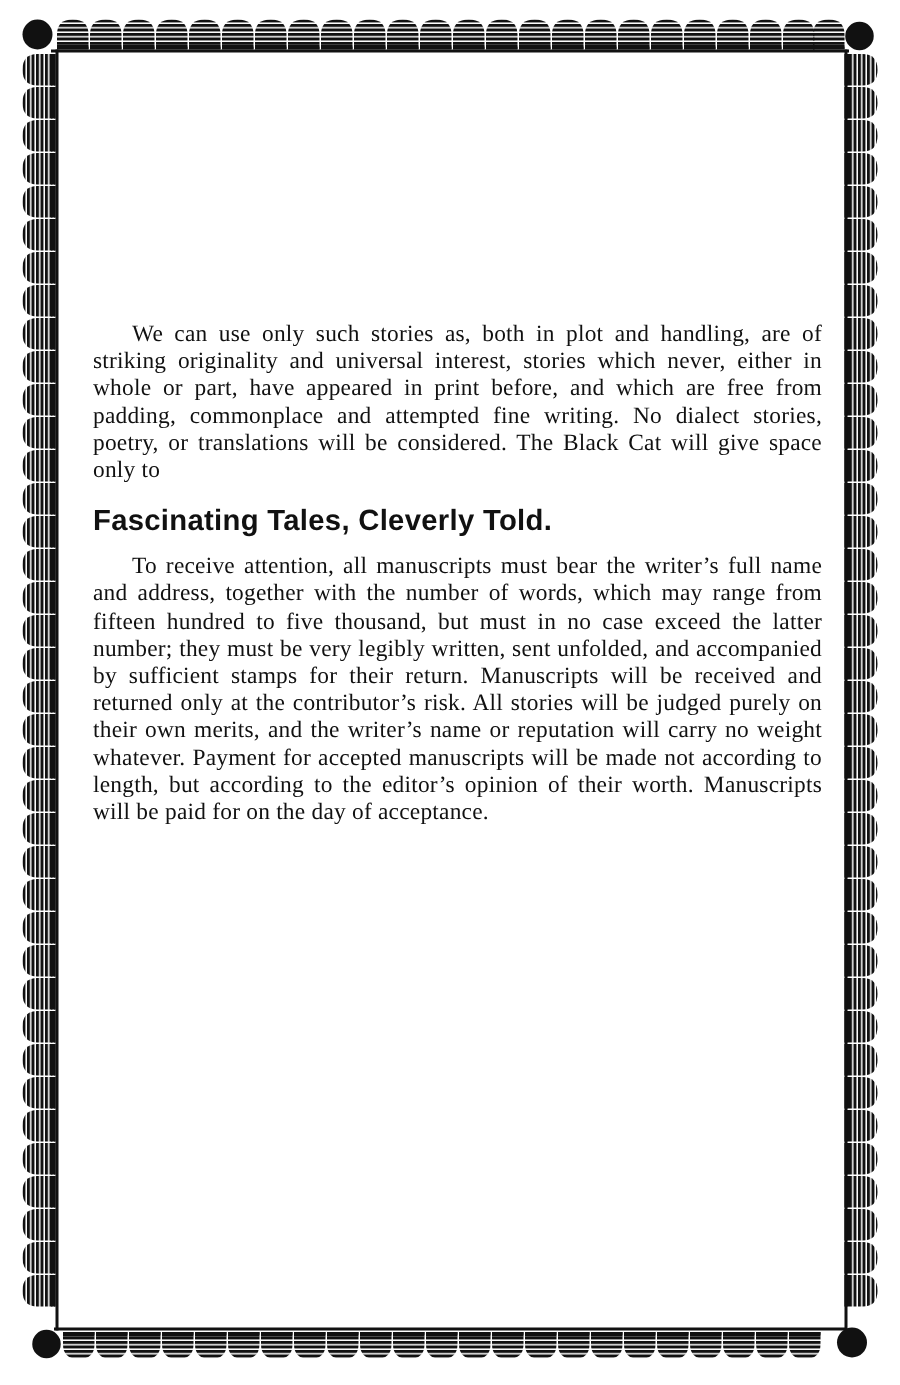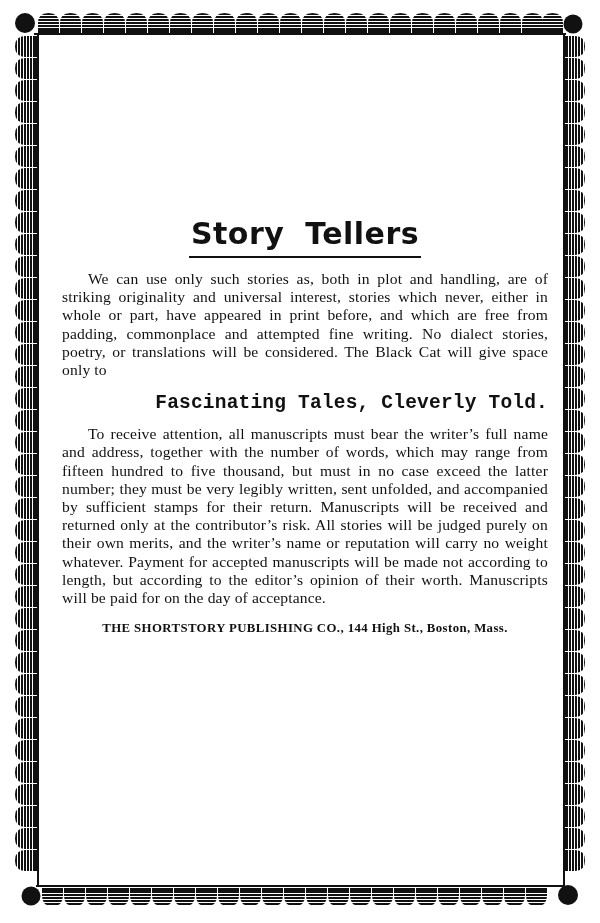--- a/index.html
+++ b/index.html
@@ -47,22 +47,22 @@
       margin: 0;
       font-family: "Liberation Serif", "DejaVu Serif", serif;
       font-size: 15.6px;
       line-height: 18.2px;
       text-align: justify;
       text-align-last: left;
       letter-spacing: 0.15px;
     }
     p.indent { text-indent: 26px; }
     .subhead {
-      text-align: right;
-      font-family: Liberation Mono, monospace;
+      text-align: left;
+      font-family: Liberation Sans, sans-serif;
       font-weight: bold;
       font-size: 19.5px;
       letter-spacing: 0.2px;
       margin: 12px 0 10px 0;
       line-height: 24px;
     }
     .footer {
       text-align: center;
       font-family: "Liberation Serif", "DejaVu Serif", serif;
       font-weight: bold;
@@ -246,25 +246,21 @@
   </g>
   <rect x="563" y="33" width="2" height="854" fill="#111"></rect>
 
   <circle cx="25" cy="23" r="10" fill="#111"></circle>
   <circle cx="573" cy="24" r="9.5" fill="#111"></circle>
   <circle cx="31" cy="896" r="9.5" fill="#111"></circle>
   <circle cx="568" cy="895" r="10" fill="#111"></circle>
 </svg>
 
 <div class="content">
-  <div class="title-wrap">
-    <span class="title">Story Tellers</span>
-  </div>
 
 
   <p class="body indent">We can use only such stories as, both in plot and handling, are of striking originality and universal interest, stories which never, either in whole or part, have appeared in print before, and which are free from padding, commonplace and attempted fine writing.  No dialect stories, poetry, or translations will be considered.  The Black Cat will give space only to</p>
 
   <div class="subhead">Fascinating Tales, Cleverly Told.</div>
 
   <p class="body indent">To receive attention, all manuscripts must bear the writer’s full name and address, together with the number of words, which may range from fifteen hundred to five thousand, but must in no case exceed the latter number;  they must be very legibly written, sent unfolded, and accompanied by sufficient stamps for their return.  Manuscripts will be received and returned only at the contributor’s risk.  All stories will be judged purely on their own merits, and the writer’s name or reputation will carry no weight whatever.  Payment for accepted manuscripts will be made not according to length, but according to the editor’s opinion of their worth.  Manuscripts will be paid for on the day of acceptance.</p>
 
-  <div class="footer">THE SHORTSTORY PUBLISHING CO., 144 High St., Boston, Mass.</div>
 </div>
 
 </body></html>

